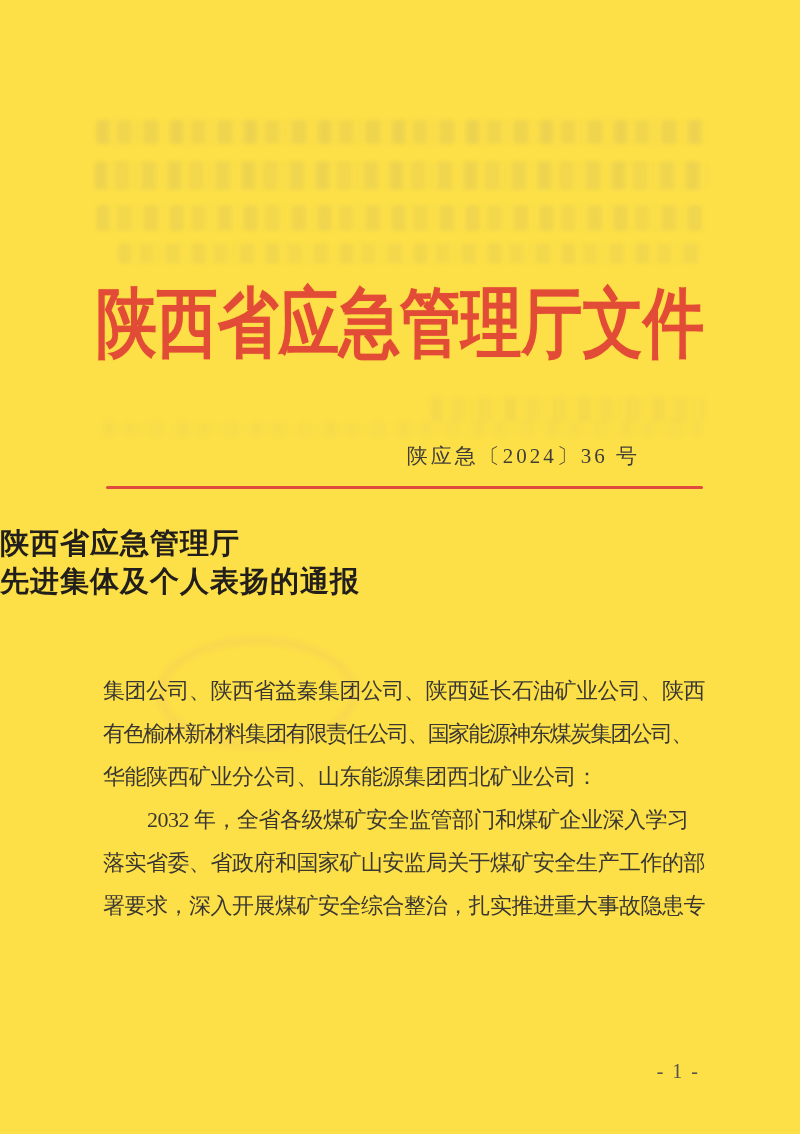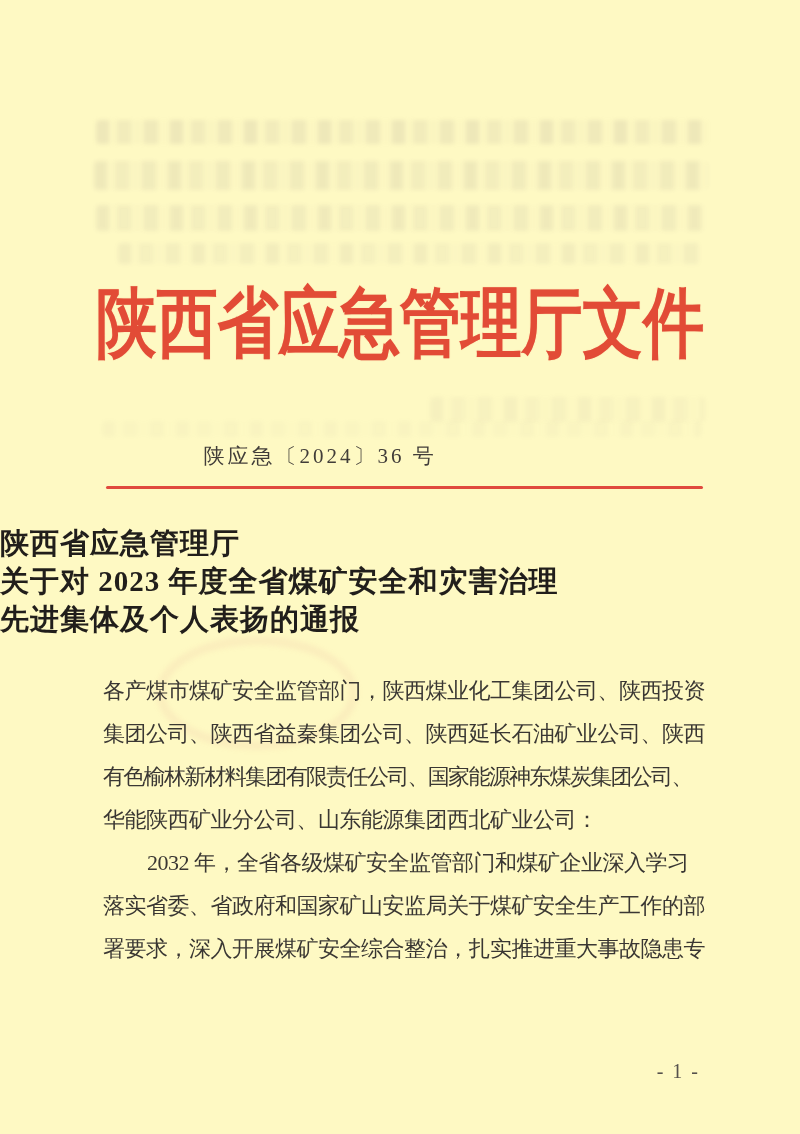--- a/index.html
+++ b/index.html
@@ -3,21 +3,21 @@
 <meta charset="utf-8">
 <style>
   html, body { margin:0; padding:0; }
   body {
     width:800px; height:1134px;
     background:#f3f2f0;
     font-family:"Liberation Serif","DejaVu Serif",serif;
   }
   .page {
     position:relative; width:800px; height:1134px;
-    background:#fef9c3; overflow:hidden;
+    background:#fde047; overflow:hidden;
     color:#35322e;
   }
 
   
   .ghost {
     position:absolute; border-radius:4px;
     background:repeating-linear-gradient(90deg,
       rgba(148,138,130,0.15) 0 13px,
       rgba(148,138,130,0.02) 13px 21px,
       rgba(148,138,130,0.11) 21px 35px,
@@ -45,21 +45,21 @@
     display:inline-block; white-space:nowrap;
     font-size:76px; line-height:1.25; font-weight:700;
     color:#e24b36;
     transform:scaleX(0.8); transform-origin:50% 50%;
     text-shadow:0 0 1px rgba(226,75,54,0.45);
   }
 
   
   .doc-number {
     position:absolute; top:442px; left:0; width:640px;
-    text-align:center; font-size:21px; letter-spacing:3px; color:#413d39;
+    text-align:right; font-size:21px; letter-spacing:3px; color:#413d39;
   }
 
   
   .red-rule {
     position:absolute; top:486px; left:106px; width:597px; height:3px;
     background:#e04a3e; border-radius:2px;
   }
 
   
   .doc-title {
@@ -103,26 +103,24 @@
   <header class="banner">
     <span class="banner-text">陕西省应急管理厅文件</span>
   </header>
 
   <div class="doc-number">陕应急〔2024〕36 号</div>
 
   <div class="red-rule"></div>
 
   <div class="doc-title">
     <div class="title-line">陕西省应急管理厅</div>
-    <div class="title-line">关于对 2023 年度全省煤矿安全和灾害治理</div>
     <div class="title-line">先进集体及个人表扬的通报</div>
   </div>
 
   <div class="body">
-    <div class="body-line">各产煤市煤矿安全监管部门，陕西煤业化工集团公司、陕西投资</div>
     <div class="body-line">集团公司、陕西省益秦集团公司、陕西延长石油矿业公司、陕西</div>
     <div class="body-line tighter">有色榆林新材料集团有限责任公司、国家能源神东煤炭集团公司、</div>
     <div class="body-line">华能陕西矿业分公司、山东能源集团西北矿业公司：</div>
 
     <div class="body-line indent">2032 年，全省各级煤矿安全监管部门和煤矿企业深入学习</div>
     <div class="body-line">落实省委、省政府和国家矿山安监局关于煤矿安全生产工作的部</div>
     <div class="body-line">署要求，深入开展煤矿安全综合整治，扎实推进重大事故隐患专</div>
   </div>
 
   <div class="page-number">- 1 -</div>

